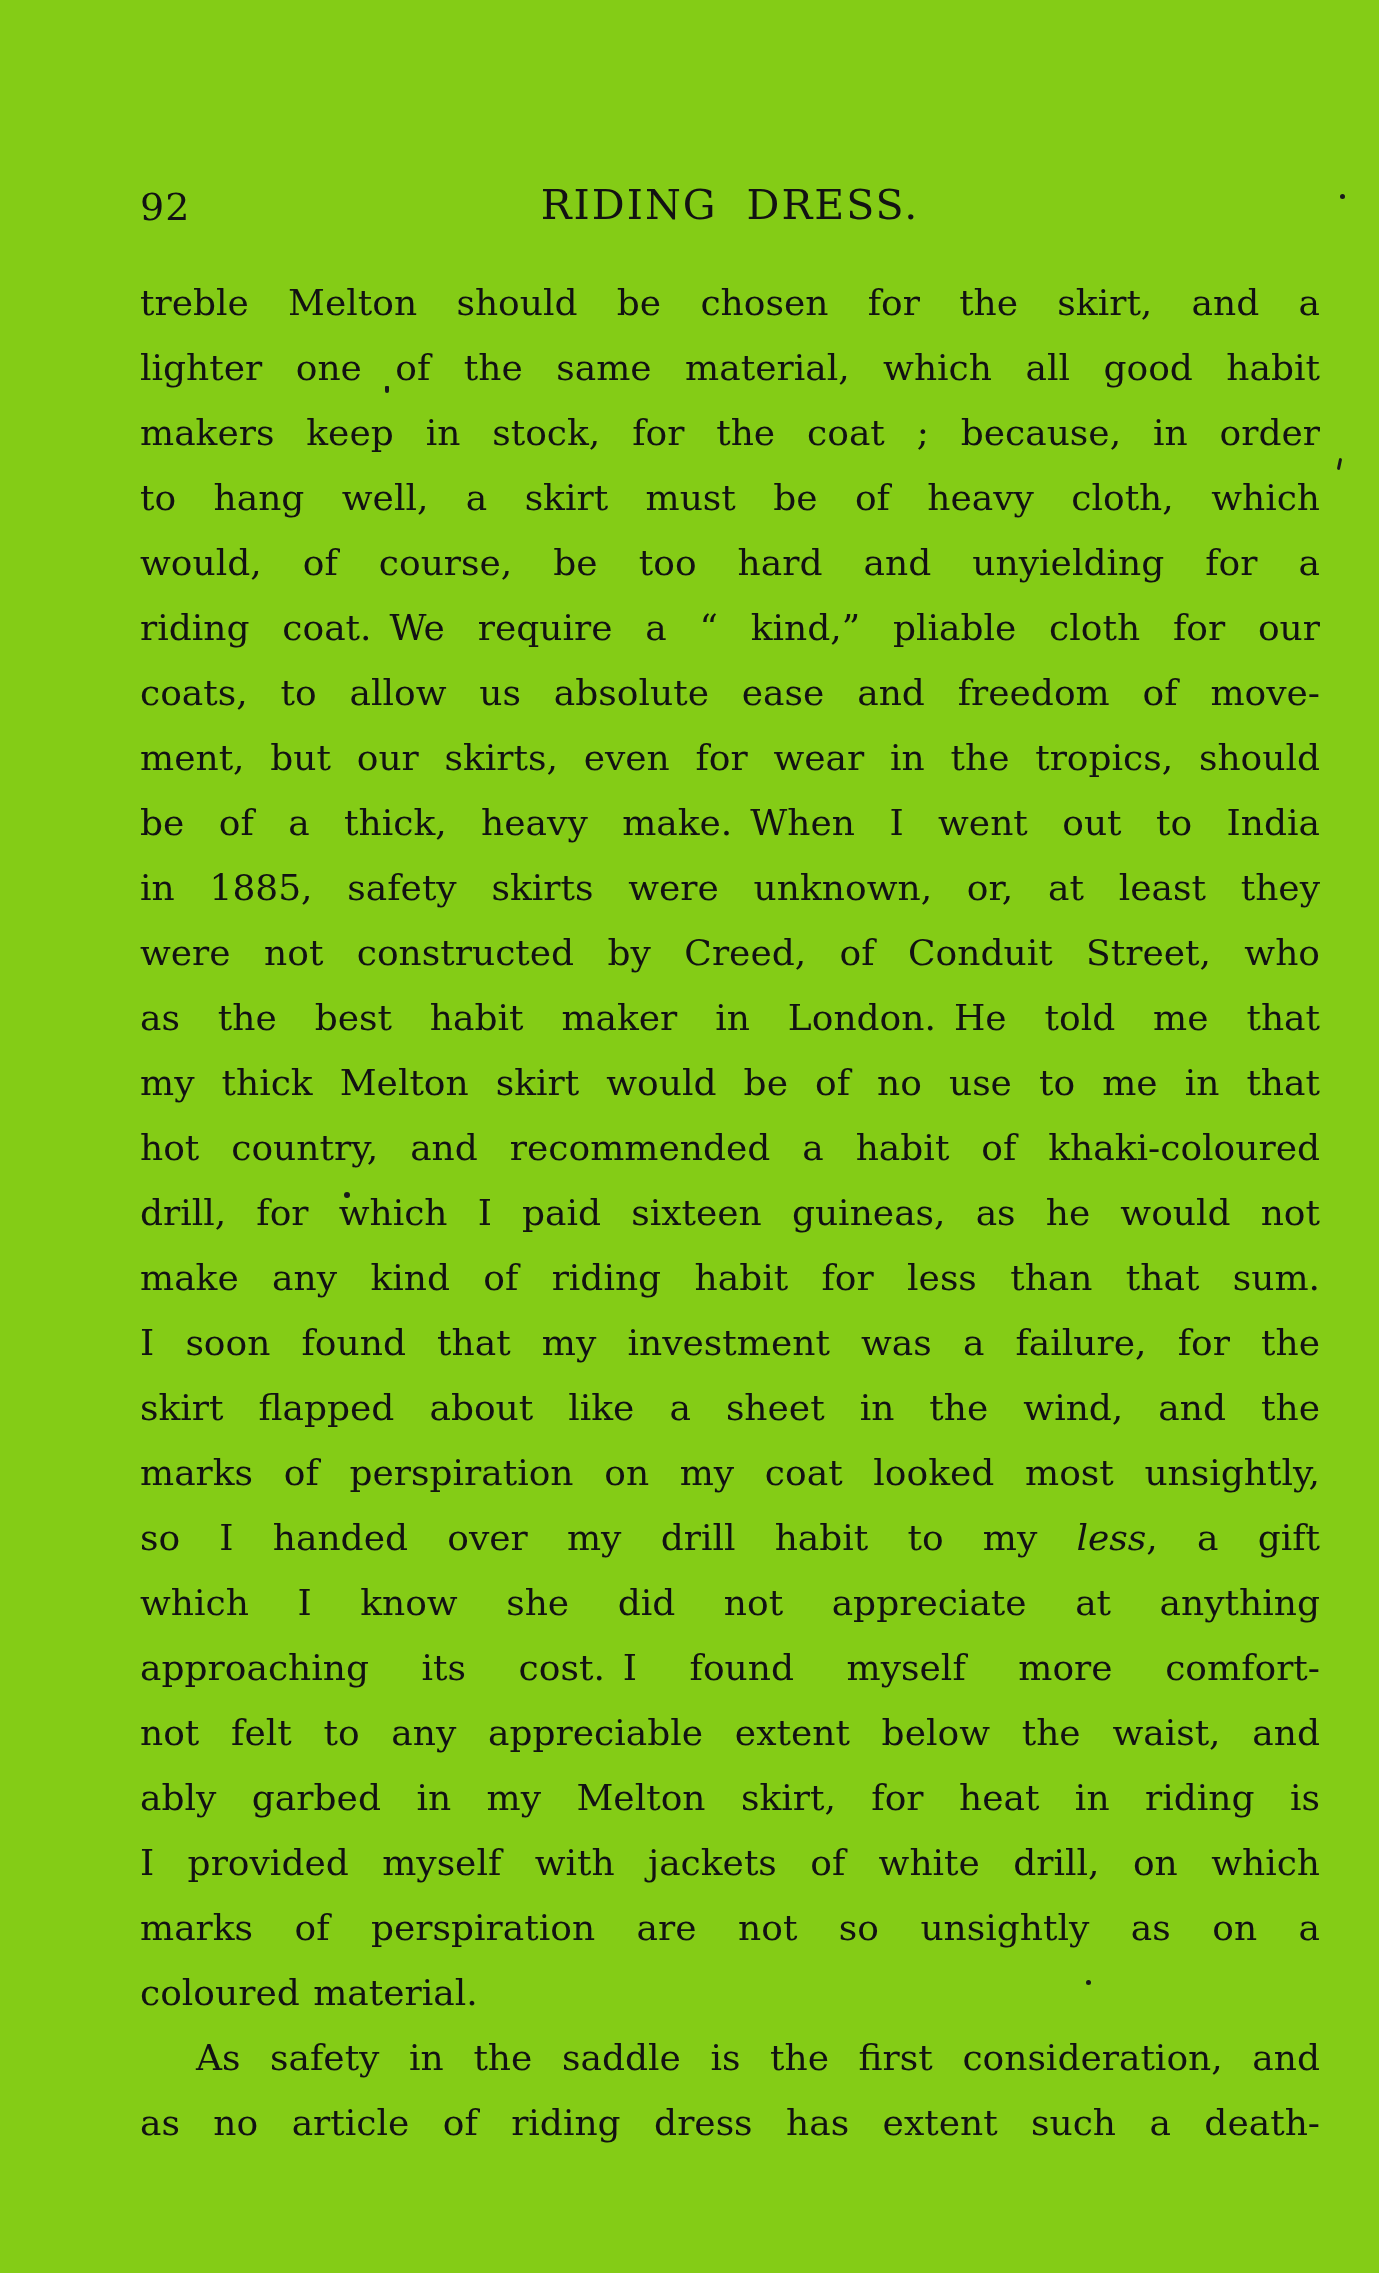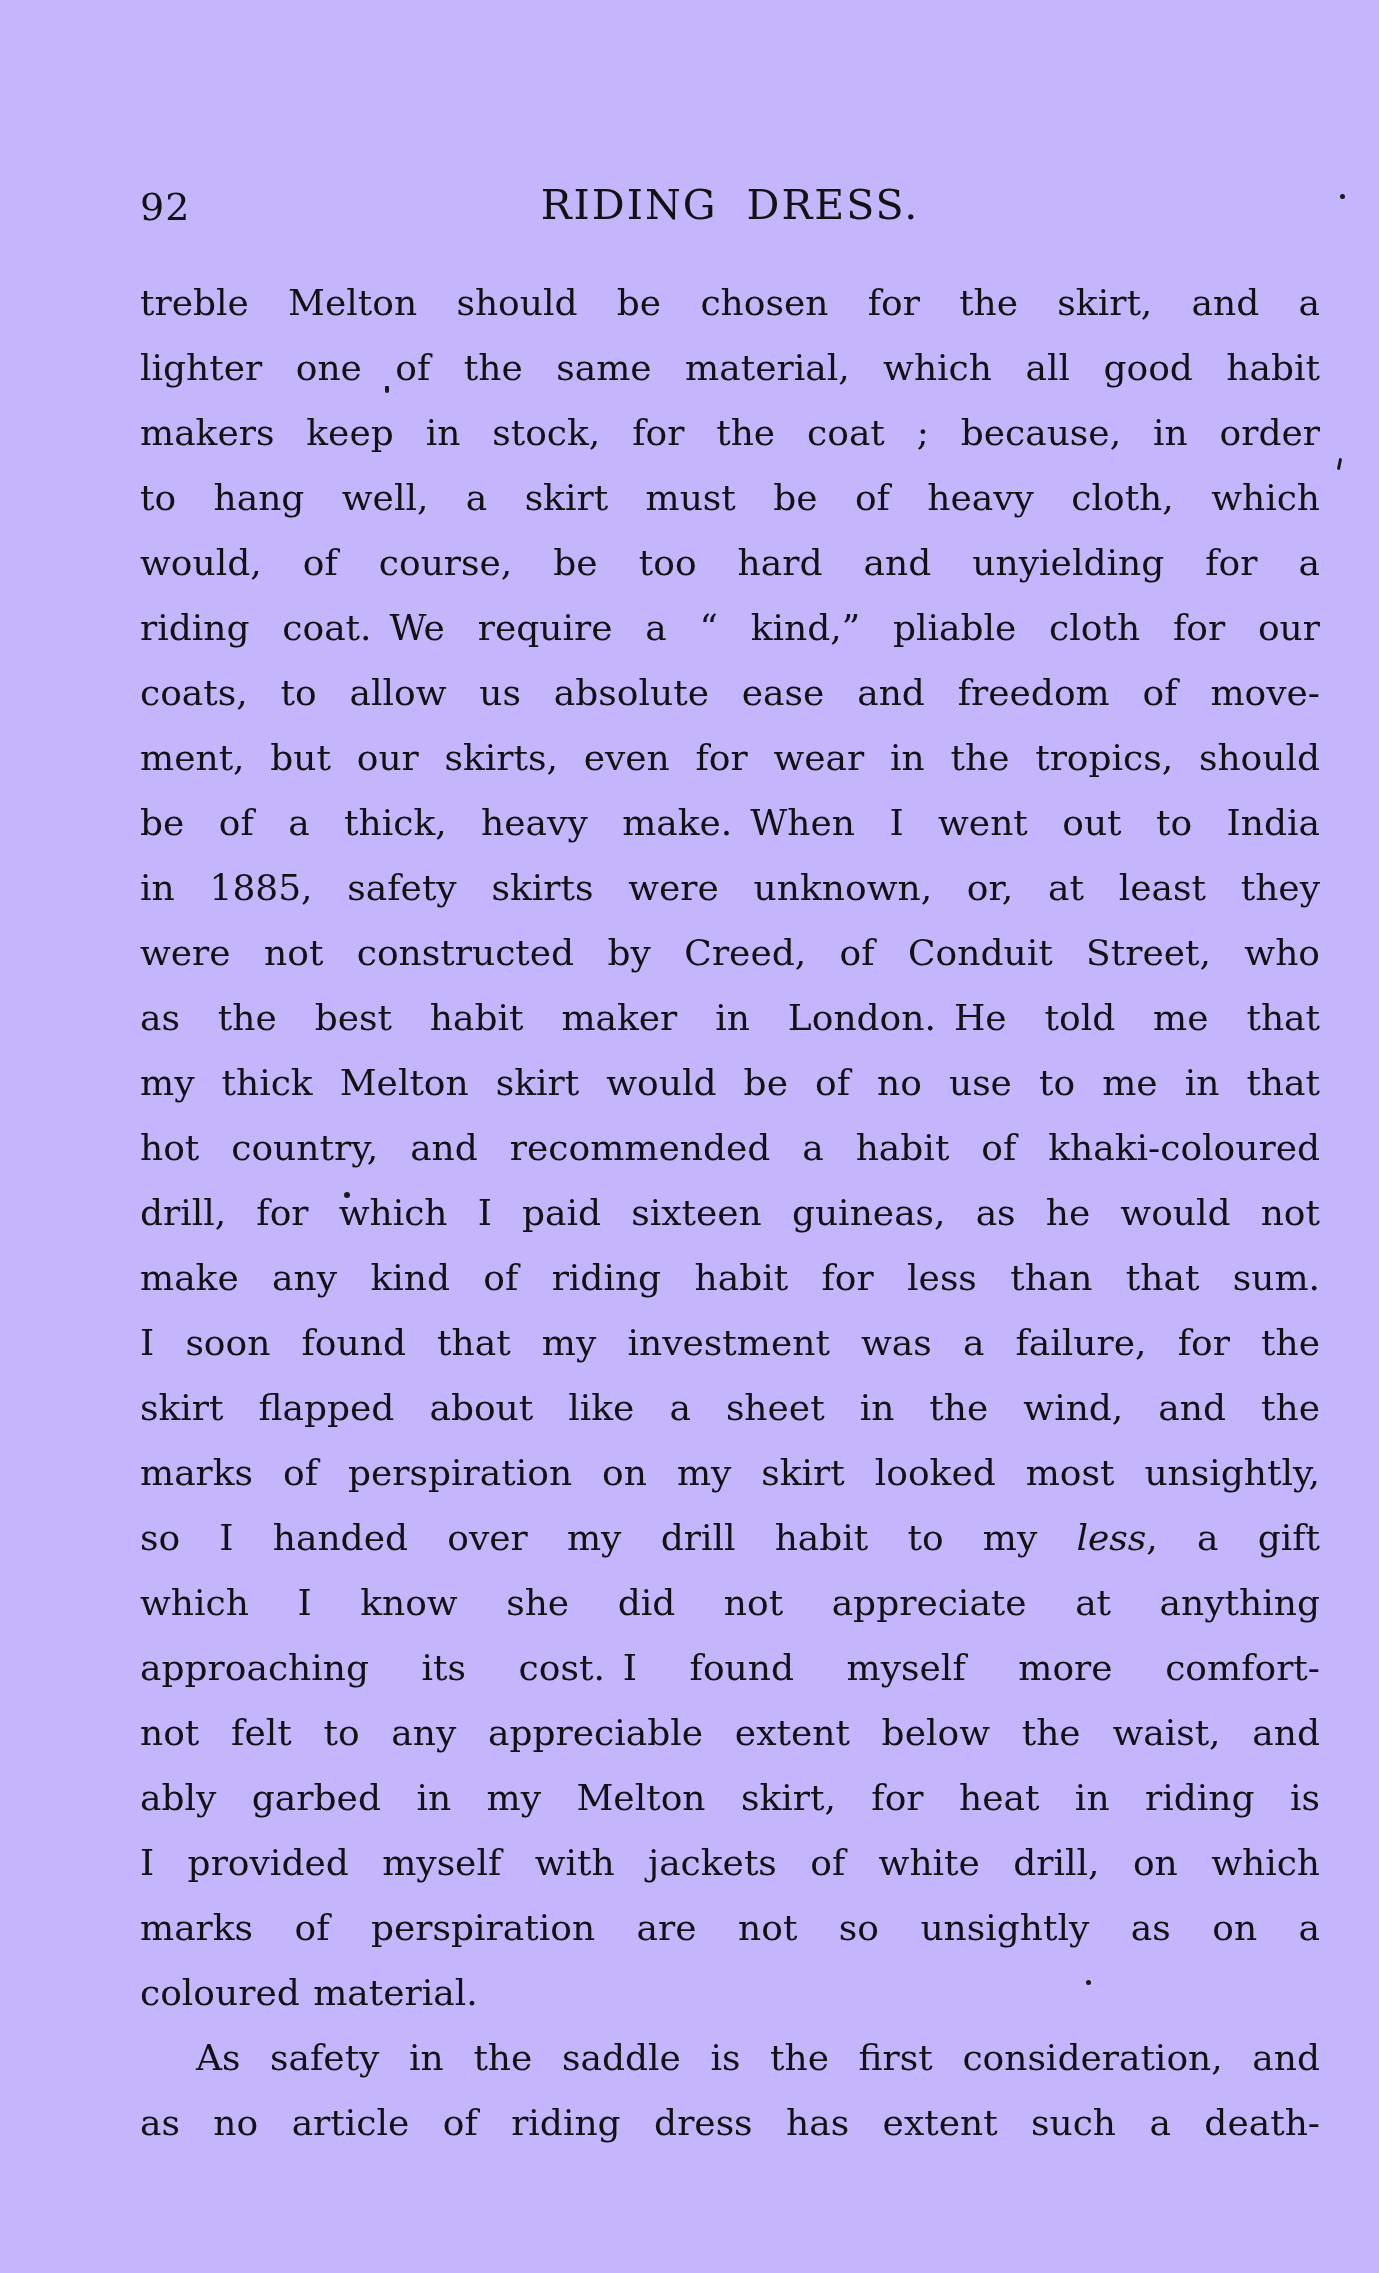--- a/index.html
+++ b/index.html
@@ -8,21 +8,21 @@
     width: 1379px;
     height: 2273px;
     position: relative;
     overflow: hidden;
     font-family: "DejaVu Serif", "Liberation Serif", serif;
     color: #121212;
   }
   .page {
     position: absolute;
     inset: 0;
-    background: #c4b5fd;
+    background: #84cc16;
   }
   .header-row {
     position: absolute;
     top: 180px;
     left: 140px;
     width: 1180px;
     height: 50px;
     line-height: 50px;
   }
   .page-number {
@@ -95,21 +95,21 @@
     <div class="line">be of a thick, heavy make. When I went out to India</div>
     <div class="line">in 1885, safety skirts were unknown, or, at least they</div>
     <div class="line">were not constructed by Creed, of Conduit Street, who</div>
     <div class="line">as the best habit maker in London. He told me that</div>
     <div class="line">my thick Melton skirt would be of no use to me in that</div>
     <div class="line">hot country, and recommended a habit of khaki-coloured</div>
     <div class="line">drill, for which I paid sixteen guineas, as he would not</div>
     <div class="line">make any kind of riding habit for less than that sum.</div>
     <div class="line">I soon found that my investment was a failure, for the</div>
     <div class="line">skirt flapped about like a sheet in the wind, and the</div>
-    <div class="line">marks of perspiration on my skirt looked most unsightly,</div>
+    <div class="line">marks of perspiration on my coat looked most unsightly,</div>
 
     <div class="line"><span>so I handed over my drill habit to my </span><span class="italic">less</span><span>, a gift</span></div>
 
     <div class="line">which I know she did not appreciate at anything</div>
     <div class="line">approaching its cost. I found myself more comfort-</div>
     <div class="line">not felt to any appreciable extent below the waist, and</div>
     <div class="line">ably garbed in my Melton skirt, for heat in riding is</div>
     <div class="line">I provided myself with jackets of white drill, on which</div>
     <div class="line">marks of perspiration are not so unsightly as on a</div>
     <div class="line no-just">coloured material.</div>

